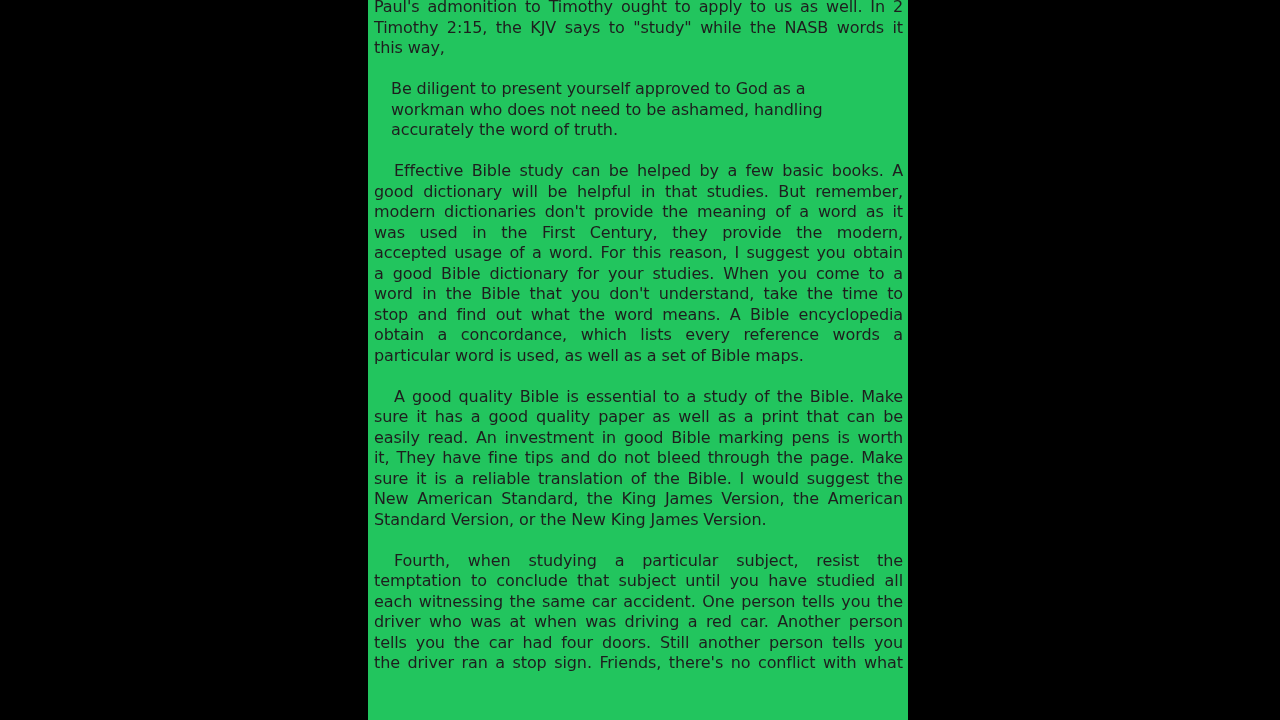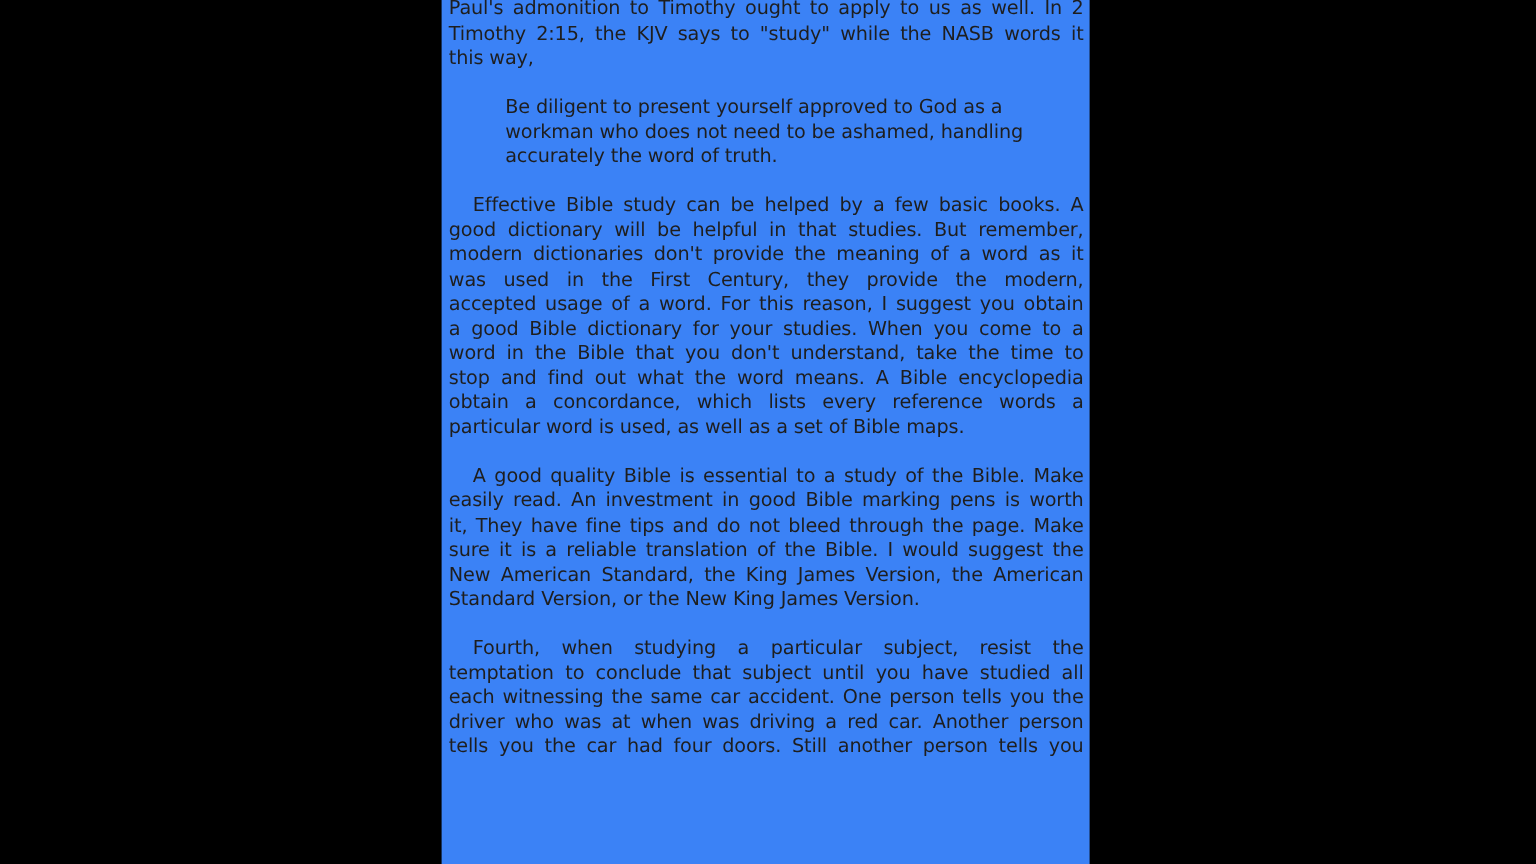--- a/index.html
+++ b/index.html
@@ -34,40 +34,40 @@
     font-family: "DejaVu Sans", "Liberation Sans", sans-serif;
     font-size: 16px;
     line-height: 20.5px;
     letter-spacing: -0.1px;
     color: #1e1e1e;
   }
   .para {
     margin: 0 0 20.5px 0;
   }
   .para.quote {
-    margin-left: 47px;
+    margin-left: 17px;
     margin-right: 41px;
   }
   .line {
     text-align: left;
     white-space: normal;
   }
   .line.just {
     text-align: justify;
     text-align-last: justify;
   }
   .line.indent {
     text-indent: 20px;
   }
 </style>
 </head>
 <body style="background: rgb(0, 0, 0);">
 
 <div class="stage">
-  <div class="page" style="background: #3b82f6;">
+  <div class="page" style="background: #22c55e;">
     <div class="content" id="doc-content" style="color: rgb(30, 30, 30);">
         <div class="para body">
           <div class="line just">Paul's admonition to Timothy ought to apply to us as well. In 2</div>
           <div class="line just">Timothy 2:15, the KJV says to "study" while the NASB words it</div>
           <div class="line">this way,</div>
         </div>
         <div class="para quote">
           <div class="line">Be diligent to present yourself approved to God as a</div>
           <div class="line">workman who does not need to be ashamed, handling</div>
           <div class="line">accurately the word of truth.</div>
@@ -79,28 +79,30 @@
           <div class="line just">was used in the First Century, they provide the modern,</div>
           <div class="line just">accepted usage of a word. For this reason, I suggest you obtain</div>
           <div class="line just">a good Bible dictionary for your studies. When you come to a</div>
           <div class="line just">word in the Bible that you don't understand, take the time to</div>
           <div class="line just">stop and find out what the word means. A Bible encyclopedia</div>
           <div class="line just">obtain a concordance, which lists every reference words a</div>
           <div class="line">particular word is used, as well as a set of Bible maps.</div>
         </div>
         <div class="para body">
           <div class="line just indent">A good quality Bible is essential to a study of the Bible. Make</div>
+          <div class="line just">sure it has a good quality paper as well as a print that can be</div>
           <div class="line just">easily read. An investment in good Bible marking pens is worth</div>
           <div class="line just">it, They have fine tips and do not bleed through the page. Make</div>
           <div class="line just">sure it is a reliable translation of the Bible. I would suggest the</div>
           <div class="line just">New American Standard, the King James Version, the American</div>
           <div class="line">Standard Version, or the New King James Version.</div>
         </div>
         <div class="para body">
           <div class="line just indent">Fourth, when studying a particular subject, resist the</div>
           <div class="line just">temptation to conclude that subject until you have studied all</div>
           <div class="line just">each witnessing the same car accident. One person tells you the</div>
           <div class="line just">driver who was at when was driving a red car. Another person</div>
           <div class="line just">tells you the car had four doors. Still another person tells you</div>
+          <div class="line just">the driver ran a stop sign. Friends, there's no conflict with what</div>
         </div>
       </div>
   </div>
 </div>
 
 </body></html>

